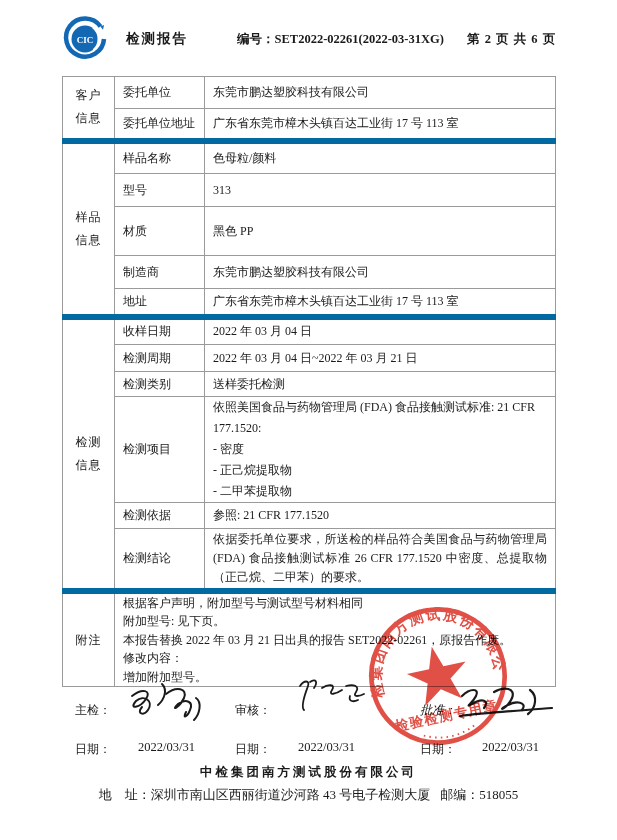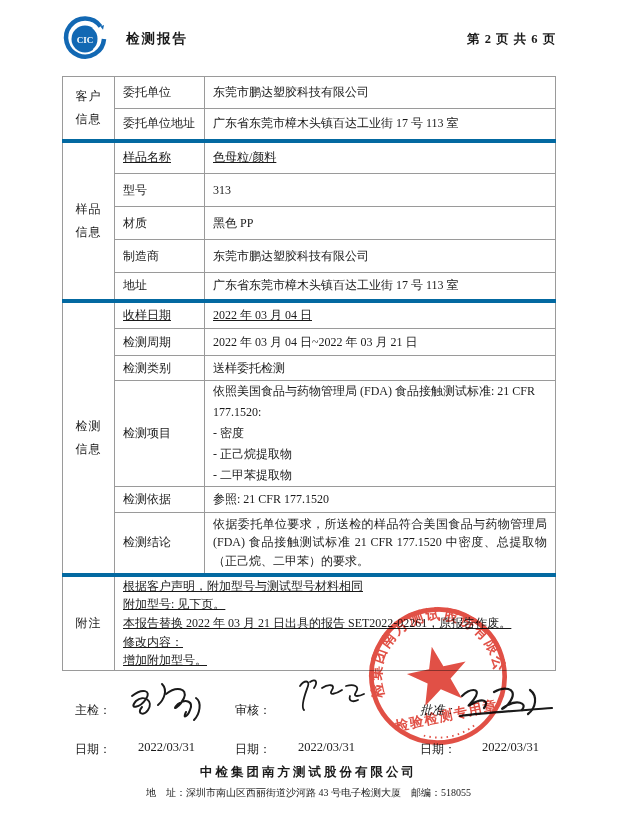--- a/index.html
+++ b/index.html
@@ -27,61 +27,64 @@
   }
   table.rpt td {
     border:1px solid #9a9a9a;
     padding:0 8px;
     vertical-align:middle;
     line-height:1.55;
   }
   table.rpt { border:1.5px solid #777; }
   td.secl { text-align:center; padding:2px; }
   td.secl span { display:inline-block; width:2.2em; line-height:1.9; letter-spacing:1px; }
-  tr.secline td { border-top:4px solid #0369a1;text-decoration:underline; }
+  tr.secline td { border-top:6px solid #0369a1; }
   td.val { padding-left:10px; }
   .tall-lines div { line-height:1.75; }
   td.concl { text-align:justify; line-height:1.85; }
   td.notes-cell { line-height:1.72; padding:5px 8px 5px 10px; }
   col.c1 { width:52px; } col.c2 { width:90px; } col.c3 { width:351px; }
 
   
   .sig-label { position:absolute; font-size:12px; }
   .sig-svg { position:absolute; }
   .date-label { position:absolute; font-size:12px; top:741px; }
   .date-val { position:absolute; font-size:12.5px; top:740px; }
 
   
   .stamp { position:absolute; left:363px; top:601px; width:150px; height:150px;
            opacity:.88; mix-blend-mode:multiply; pointer-events:none; }
 
   
   .ftr { position:absolute; left:0; width:617px; text-align:center; }
   .ftr-company { top:764px; font-size:12.5px; font-weight:bold; letter-spacing:3px; }
-  .ftr-line { top:786px; font-size:10px; }
+  .ftr-line { top:786px; font-size:13px; }
   .ftr-line2 { top:803px; font-size:11.5px; }
   .ftr a { color:#0000cc; }
   .sp { display:inline-block; width:10px; }
 </style>
 </head>
 <body>
 
 <div class="page">
 
   <svg class="hdr-logo" viewBox="0 0 50 46">
     <g fill="none" stroke="#1268b3">
       <path d="M 40.5 10.5 A 19 19 0 1 0 44 23" stroke-width="4.5"></path>
       <path d="M 40.5 10.5 l 3.5 -1.5 l -1 4.8 z" fill="#1268b3" stroke="none"></path>
       <path d="M 9 36 A 19 19 0 0 0 6.5 21" stroke-width="0"></path>
     </g>
     <circle cx="25" cy="23" r="13.5" fill="#1268b3"></circle>
     <path d="M 33 11.5 A 14.5 14.5 0 0 1 33.5 34" fill="none" stroke="#ffffff" stroke-width="2.2"></path>
     <text x="25" y="26.5" text-anchor="middle" fill="#ffffff" font-size="9" font-weight="bold" font-family="Liberation Serif, serif">CIC</text>
   </svg>
   <div class="hdr-title">检测报告</div>
+  <div class="hdr-no">
+    <span>编号：</span><span>SET2022-02261(2022-03-31XG)</span>
+  </div>
   <div class="hdr-page">第 2 页 共 6 页</div>
 
   <table class="rpt">
     <colgroup>
         <col class="c1">
         <col class="c2">
         <col class="c3">
       </colgroup>
 
     <tbody>
@@ -97,21 +100,21 @@
 
     <tr class="secline" style="height:33px;">
       <td class="secl" rowspan="5"><span>样品信息</span></td>
       <td>样品名称</td>
       <td class="val">色母粒/颜料</td>
     </tr>
     <tr style="height:33px;">
       <td>型号</td>
       <td class="val">313</td>
     </tr>
-    <tr style="height:33px;">
+    <tr style="height:49px;">
       <td>材质</td>
       <td class="val">黑色 PP</td>
     </tr>
     <tr style="height:33px;">
       <td>制造商</td>
       <td class="val">东莞市鹏达塑胶科技有限公司</td>
     </tr>
     <tr style="height:28px;">
       <td>地址</td>
       <td class="val">广东省东莞市樟木头镇百达工业街 17 号 113 室</td>
@@ -139,21 +142,21 @@
         <div>-  正己烷提取物</div>
         <div>-  二甲苯提取物</div>
       </td>
     </tr>
     <tr style="height:26px;">
       <td>检测依据</td>
       <td class="val">参照: 21 CFR 177.1520</td>
     </tr>
     <tr style="height:62px;">
       <td>检测结论</td>
-      <td class="val concl">依据委托单位要求，所送检的样品符合美国食品与药物管理局 (FDA) 食品接触测试标准 21 CFR 177.1520 中密度、总提取物（正己烷、二甲苯）的要求。</td>
+      <td class="val concl">依据委托单位要求，所送检的样品符合美国食品与药物管理局 (FDA) 食品接触测试标准 26 CFR 177.1520 中密度、总提取物（正己烷、二甲苯）的要求。</td>
     </tr>
 
     <tr class="secline" style="height:96px;">
       <td class="secl"><span>附注</span></td>
       <td class="notes-cell" colspan="2">
         <div>根据客户声明，附加型号与测试型号材料相同</div>
         <div>附加型号: 见下页。</div>
         <div>本报告替换 2022 年 03 月 21 日出具的报告 SET2022-02261，原报告作废。</div>
         <div>修改内容：</div>
         <div>增加附加型号。</div>

